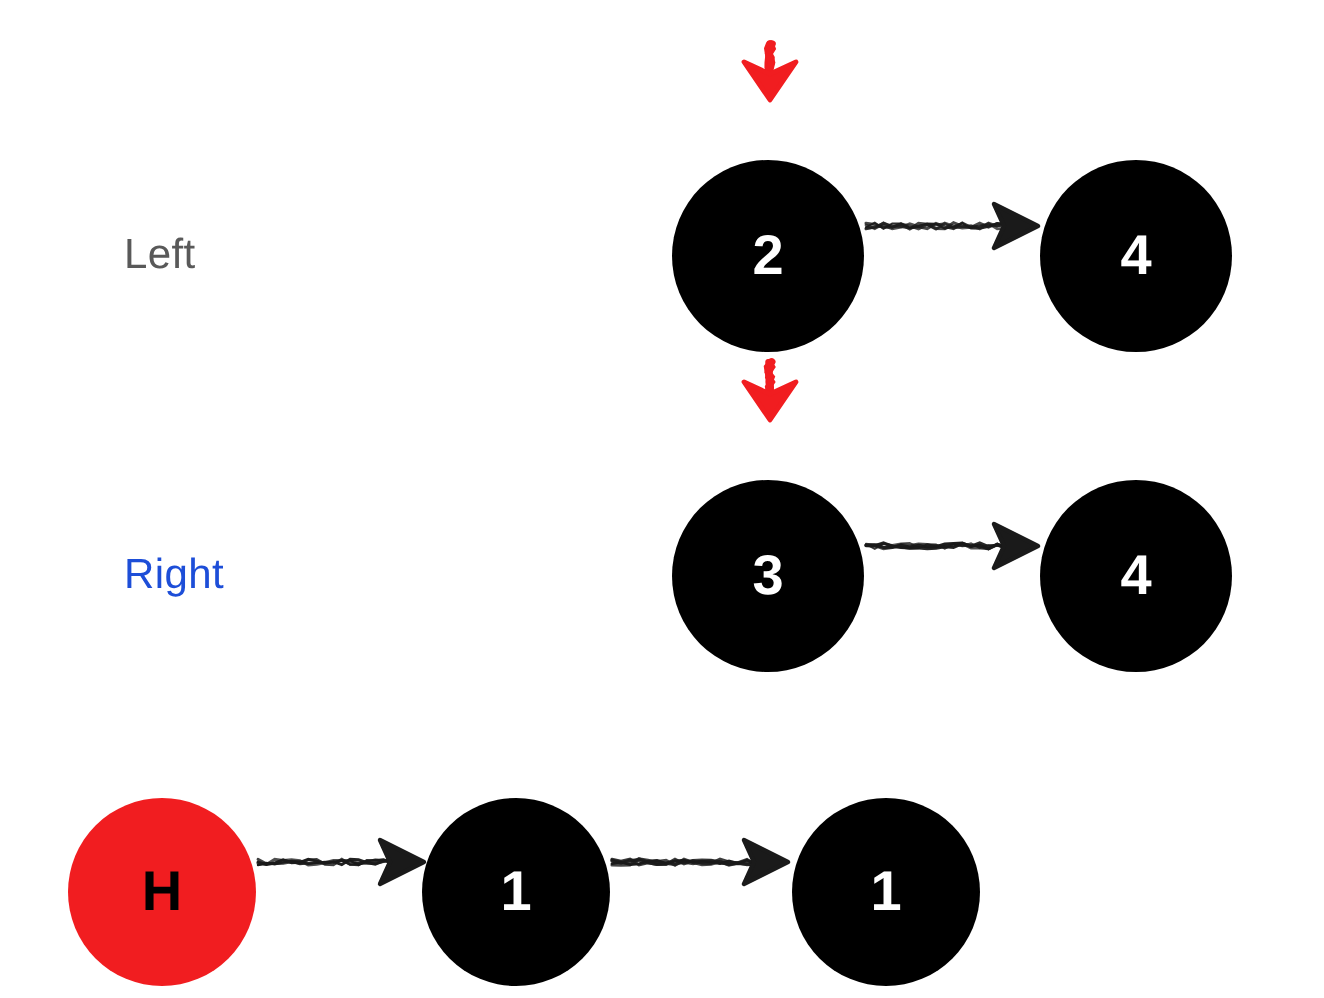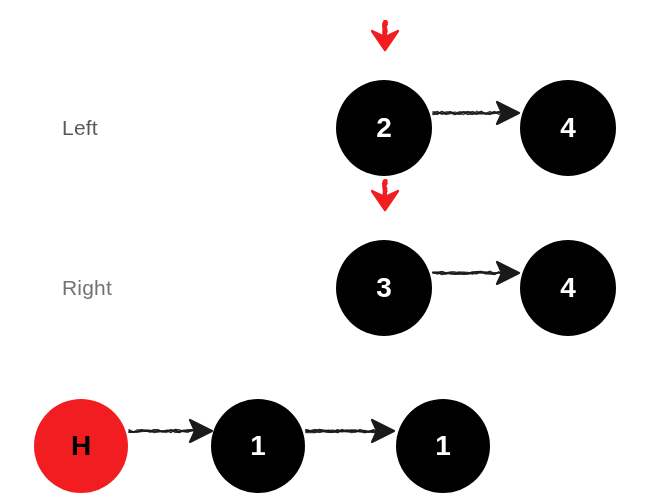--- a/index.html
+++ b/index.html
@@ -108,21 +108,21 @@
         <path d="M384.67 181.00 L386.19 183.50 L384.50 186.00 L384.38 188.50 L384.15 191.00 L384.43 193.50 L383.88 196.00" stroke="#F11D20" stroke-width="2.90" fill="none" stroke-linecap="round"></path>
         <path d="M385.87 181.00 L383.82 183.50 L384.18 186.00 L384.69 188.50 L384.89 191.00 L385.14 193.50 L385.04 196.00" stroke="#F11D20" stroke-width="3.74" fill="none" stroke-linecap="round"></path>
         <path d="M384.15 181.00 L384.29 183.50 L383.86 186.00 L385.88 188.50 L384.85 191.00 L384.95 193.50 L385.54 196.00" stroke="#F11D20" stroke-width="3.06" fill="none" stroke-linecap="round"></path>
         <path d="M385.36 181.00 L385.21 183.50 L384.71 186.00 L384.24 188.50 L385.82 191.00 L384.18 193.50 L384.68 196.00" stroke="#F11D20" stroke-width="3.38" fill="none" stroke-linecap="round"></path>
         <polygon points="385.0,210.0 372.0,191.0 385.0,197.0 398.0,191.0" fill="#F11D20" stroke="#F11D20" stroke-width="2.4" stroke-linejoin="round"></polygon>
       </g>
     </svg>
 
   <div id="overlay" style="position:absolute;left:0;top:16px;width:544px;height:499px;text-align:center;">
       <div class="row-label" style="left: 62px; top: 101px; color: rgb(89, 89, 89);">Left</div>
-      <div class="row-label" style="left: 62px; top: 261px; color: #737373;">Right</div>
+      <div class="row-label" style="left: 62px; top: 261px; color: #1d4ed8;">Right</div>
       <div class="node node-black" style="left: 336px; top: 64px; width: 96px; height: 96px;">
         <span class="node-label">2</span>
       </div>
       <div class="node node-black" style="left: 520px; top: 64px; width: 96px; height: 96px;">
         <span class="node-label">4</span>
       </div>
       <div class="node node-black" style="left: 336px; top: 224px; width: 96px; height: 96px;">
         <span class="node-label">3</span>
       </div>
       <div class="node node-black" style="left: 520px; top: 224px; width: 96px; height: 96px;">

